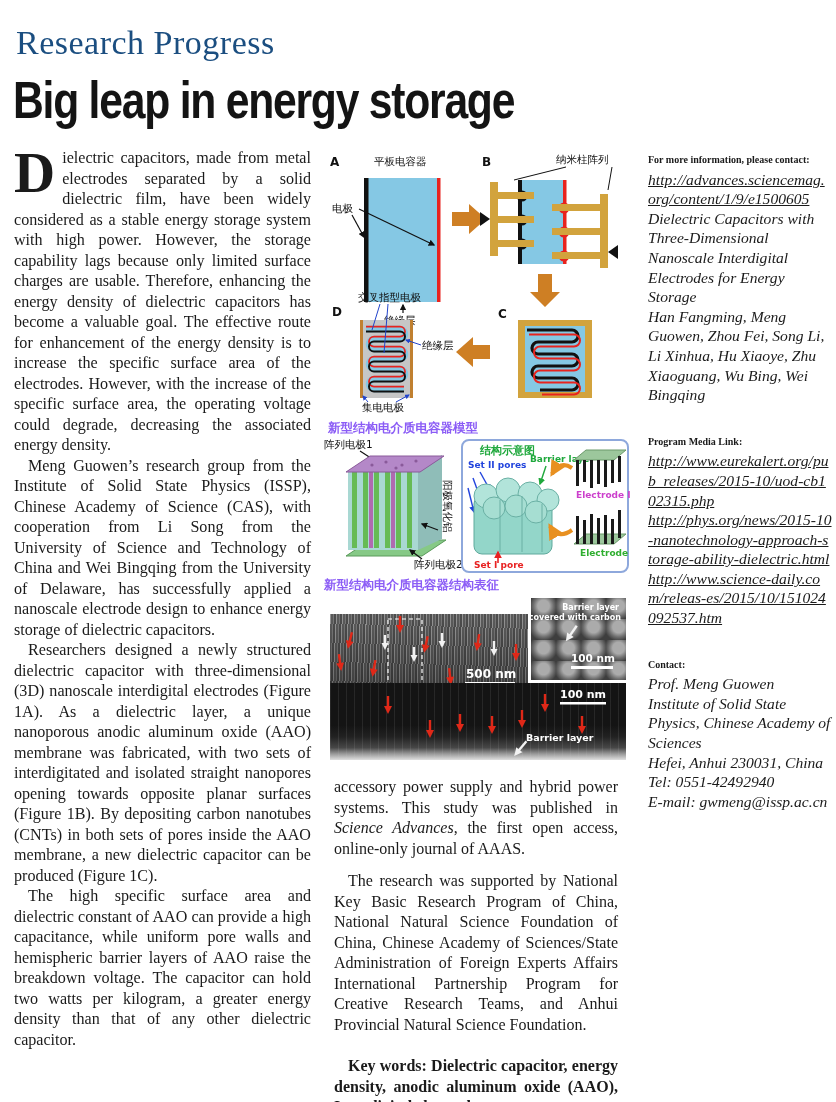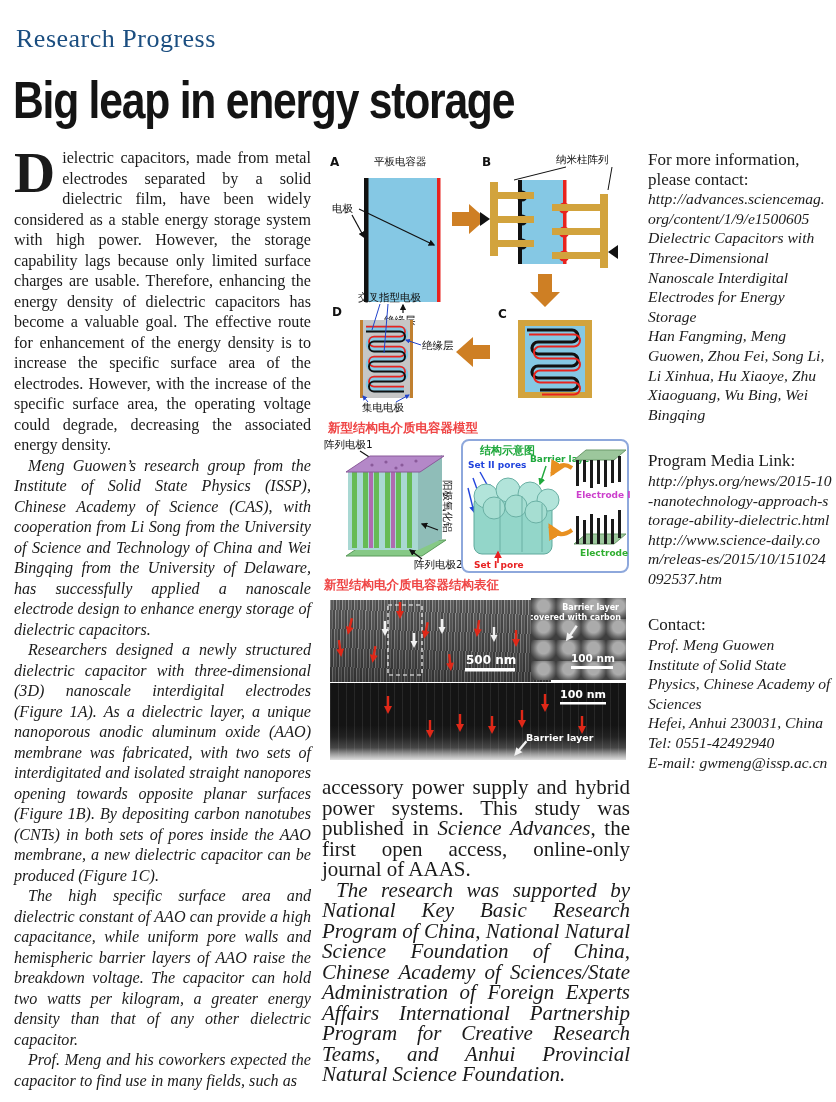--- a/index.html
+++ b/index.html
@@ -1,72 +1,71 @@
 <!DOCTYPE html>
 <html><head>
 <meta charset="utf-8">
 <style>
   html,body{margin:0;padding:0;background:#ffffff;}
   .page{position:relative;width:836px;height:1102px;background:#ffffff;overflow:hidden;
         font-family:"Liberation Serif",serif;color:#1a1a1a;}
   .kicker{position:absolute;left:16px;top:24px;font-family:"Liberation Serif",serif;
-          font-size:26px;color:#1b4e80;letter-spacing:.5px;}
+          font-size:34px;color:#1b4e80;letter-spacing:.5px;}
   .headline{position:absolute;left:13px;top:70px;margin:0;font-family:"Liberation Sans",sans-serif;
             font-weight:bold;font-size:52px;letter-spacing:-1.5px;color:#141414;
             transform:scaleX(.82);transform-origin:left center;white-space:nowrap;}
   .col{position:absolute;top:148px;}
   .col-left{left:14px;width:297px;}
   .col-mid{left:322px;width:308px;}
   .col-right{left:648px;width:184px;top:150px;}
   .body-text p{margin:0;font-size:16.1px;line-height:20.5px;text-align:justify;}
-  .indent{text-indent:14px;font-style:italic;}
+  .indent{text-indent:14px;}
   .dropcap{float:left;font-size:57px;line-height:46px;font-weight:bold;padding:2px 7px 0 0;}
   .keywords{font-weight:bold;text-indent:14px;margin-top:21px !important;}
   .sb-block{margin-bottom:27px;}
-  .sb-head{font-weight:normal;font-size:17px;line-height:19.6px;}
+  .sb-head{font-weight:bold;font-size:10px;line-height:19.6px;}
   .sb-it{font-style:italic;font-size:15.6px;line-height:19.6px;}
-  .url{word-break:break-all;}
+  .url{word-break:break-all;text-decoration:underline;}
   
   .fig{position:relative;}
   .figtitle{font-family:"DejaVu Sans",sans-serif;font-weight:bold;font-size:12.5px;
-            color:#ef4444;line-height:16px;margin:0 0 2px 6px;}
+            color:#8b5cf6;line-height:16px;margin:0 0 2px 6px;}
   .cj{font-family:"DejaVu Sans",sans-serif;font-size:10.5px;fill:#111;}
   .pl{font-family:"DejaVu Sans",sans-serif;font-size:12px;font-weight:bold;fill:#111;}
   .lbl{font-family:"DejaVu Sans",sans-serif;font-size:9px;font-weight:bold;}
   .cjg{font-family:"DejaVu Sans",sans-serif;font-size:11px;font-weight:bold;}
   .semwrap{position:relative;margin-top:4px;height:164px;}
   .sem{position:absolute;overflow:hidden;}
-  .sem1{left:8px;top:2px;width:198px;height:82px;
+  .sem1{left:8px;top:16px;width:198px;height:82px;
         background:linear-gradient(180deg,rgba(130,130,130,.25),rgba(35,35,35,.45)),
-        repeating-linear-gradient(93deg,#9b9b9b 0 1px,#4f4f4f 1px 3px,#757575 3px 4px,#3c3c3c 4px 6px);padding-left:23px;}
+        repeating-linear-gradient(93deg,#9b9b9b 0 1px,#4f4f4f 1px 3px,#757575 3px 4px,#3c3c3c 4px 6px);}
   .sem2{left:209px;top:0;width:95px;height:82px;background-color:#3a3a3a;
         background-image:radial-gradient(circle at 50% 38%,#ababab 0 32%,#707070 55%,#3e3e3e 78%);
         background-size:25px 21px;}
   .sem3{left:8px;top:85px;width:296px;height:77px;
         background:repeating-linear-gradient(90deg,rgba(210,210,210,.10) 0 1px,rgba(0,0,0,0) 1px 8px),
         linear-gradient(180deg,#141414 0 55%,#222 70%,#474747 84%,#999 92%,#e0e0e0 100%);}
   .sem svg{position:absolute;left:0;top:0;}
   .semtext{font-family:"DejaVu Sans",sans-serif;font-weight:bold;fill:#fff;}
   .mid-text{margin-top:15px;}
-  .mid-text p{margin:0;font-size:21px;line-height:20.5px;text-align:justify;}
+  .mid-text p{margin:12px;font-size:16px;line-height:20.5px;text-align:justify;}
 </style>
 </head>
 <body>
 
 <div class="page">
 
   <div class="kicker">Research Progress</div>
   <h1 class="headline">Big leap in energy storage</h1>
 
   <div class="col col-left body-text">
     <p><span class="dropcap">D</span><span>ielectric capacitors, made from metal electrodes separated by a solid dielectric film, have been widely considered as a stable energy storage system with high power. However, the storage capability lags because only limited surface charges are usable. Therefore, enhancing the energy density of dielectric capacitors has become a valuable goal. The effective route for enhancement of the energy density is to increase the specific surface area of the electrodes. However, with the increase of the specific surface area, the operating voltage could degrade, decreasing the associated energy density.</span></p>
     <p class="indent">Meng Guowen’s research group from the Institute of Solid State Physics (ISSP), Chinese Academy of Science (CAS), with cooperation from Li Song from the University of Science and Technology of China and Wei Bingqing from the University of Delaware, has successfully applied a nanoscale electrode design to enhance energy storage of dielectric capacitors.</p>
     <p class="indent">Researchers designed a newly structured dielectric capacitor with three-dimensional (3D) nanoscale interdigital electrodes (Figure 1A). As a dielectric layer, a unique nanoporous anodic aluminum oxide (AAO) membrane was fabricated, with two sets of interdigitated and isolated straight nanopores opening towards opposite planar surfaces (Figure 1B). By depositing carbon nanotubes (CNTs) in both sets of pores inside the AAO membrane, a new dielectric capacitor can be produced (Figure 1C).</p>
     <p class="indent">The high specific surface area and dielectric constant of AAO can provide a high capacitance, while uniform pore walls and hemispheric barrier layers of AAO raise the breakdown voltage. The capacitor can hold two watts per kilogram, a greater energy density than that of any other dielectric capacitor.</p>
-    <p class="indent">Prof. Meng and his coworkers expected the capacitor to find use in many fields, such as</p>
   </div>
 
   <div class="col col-mid">
 
     <div class="fig">
       <svg width="308" height="268" viewBox="0 0 308 268">
         <defs>
           <marker id="mb" viewBox="0 0 10 10" refX="8" refY="5" markerWidth="5.5" markerHeight="5.5" orient="auto-start-reverse">
               <path d="M0,0 L10,5 L0,10 Z" fill="#111"></path>
             </marker>
@@ -368,20 +367,21 @@
 
   <div class="col col-right">
     <div class="sb-block">
       <div class="sb-head">For more information, please contact:</div>
       <div class="sb-it url">http://advances.sciencemag.org/content/1/9/e1500605</div>
       <div class="sb-it">Dielectric Capacitors with Three-Dimensional Nanoscale Interdigital Electrodes for Energy Storage</div>
       <div class="sb-it">Han Fangming, Meng Guowen, Zhou Fei, Song Li, Li Xinhua, Hu Xiaoye, Zhu Xiaoguang, Wu Bing, Wei Bingqing</div>
     </div>
     <div class="sb-block">
       <div class="sb-head">Program Media Link:</div>
+      <div class="sb-it url">http://www.eurekalert.org/pub_releases/2015-10/uod-cb102315.php</div>
       <div class="sb-it url">http://phys.org/news/2015-10-nanotechnology-approach-storage-ability-dielectric.html</div>
       <div class="sb-it url">http://www.science-daily.com/releas-es/2015/10/151024092537.htm</div>
     </div>
     <div class="sb-block">
       <div class="sb-head">Contact:</div>
       <div class="sb-it">Prof. Meng Guowen</div>
       <div class="sb-it">Institute of Solid State Physics, Chinese Academy of Sciences</div>
       <div class="sb-it">Hefei, Anhui 230031, China</div>
       <div class="sb-it">Tel: 0551-42492940</div>
       <div class="sb-it">E-mail: gwmeng@issp.ac.cn</div>

